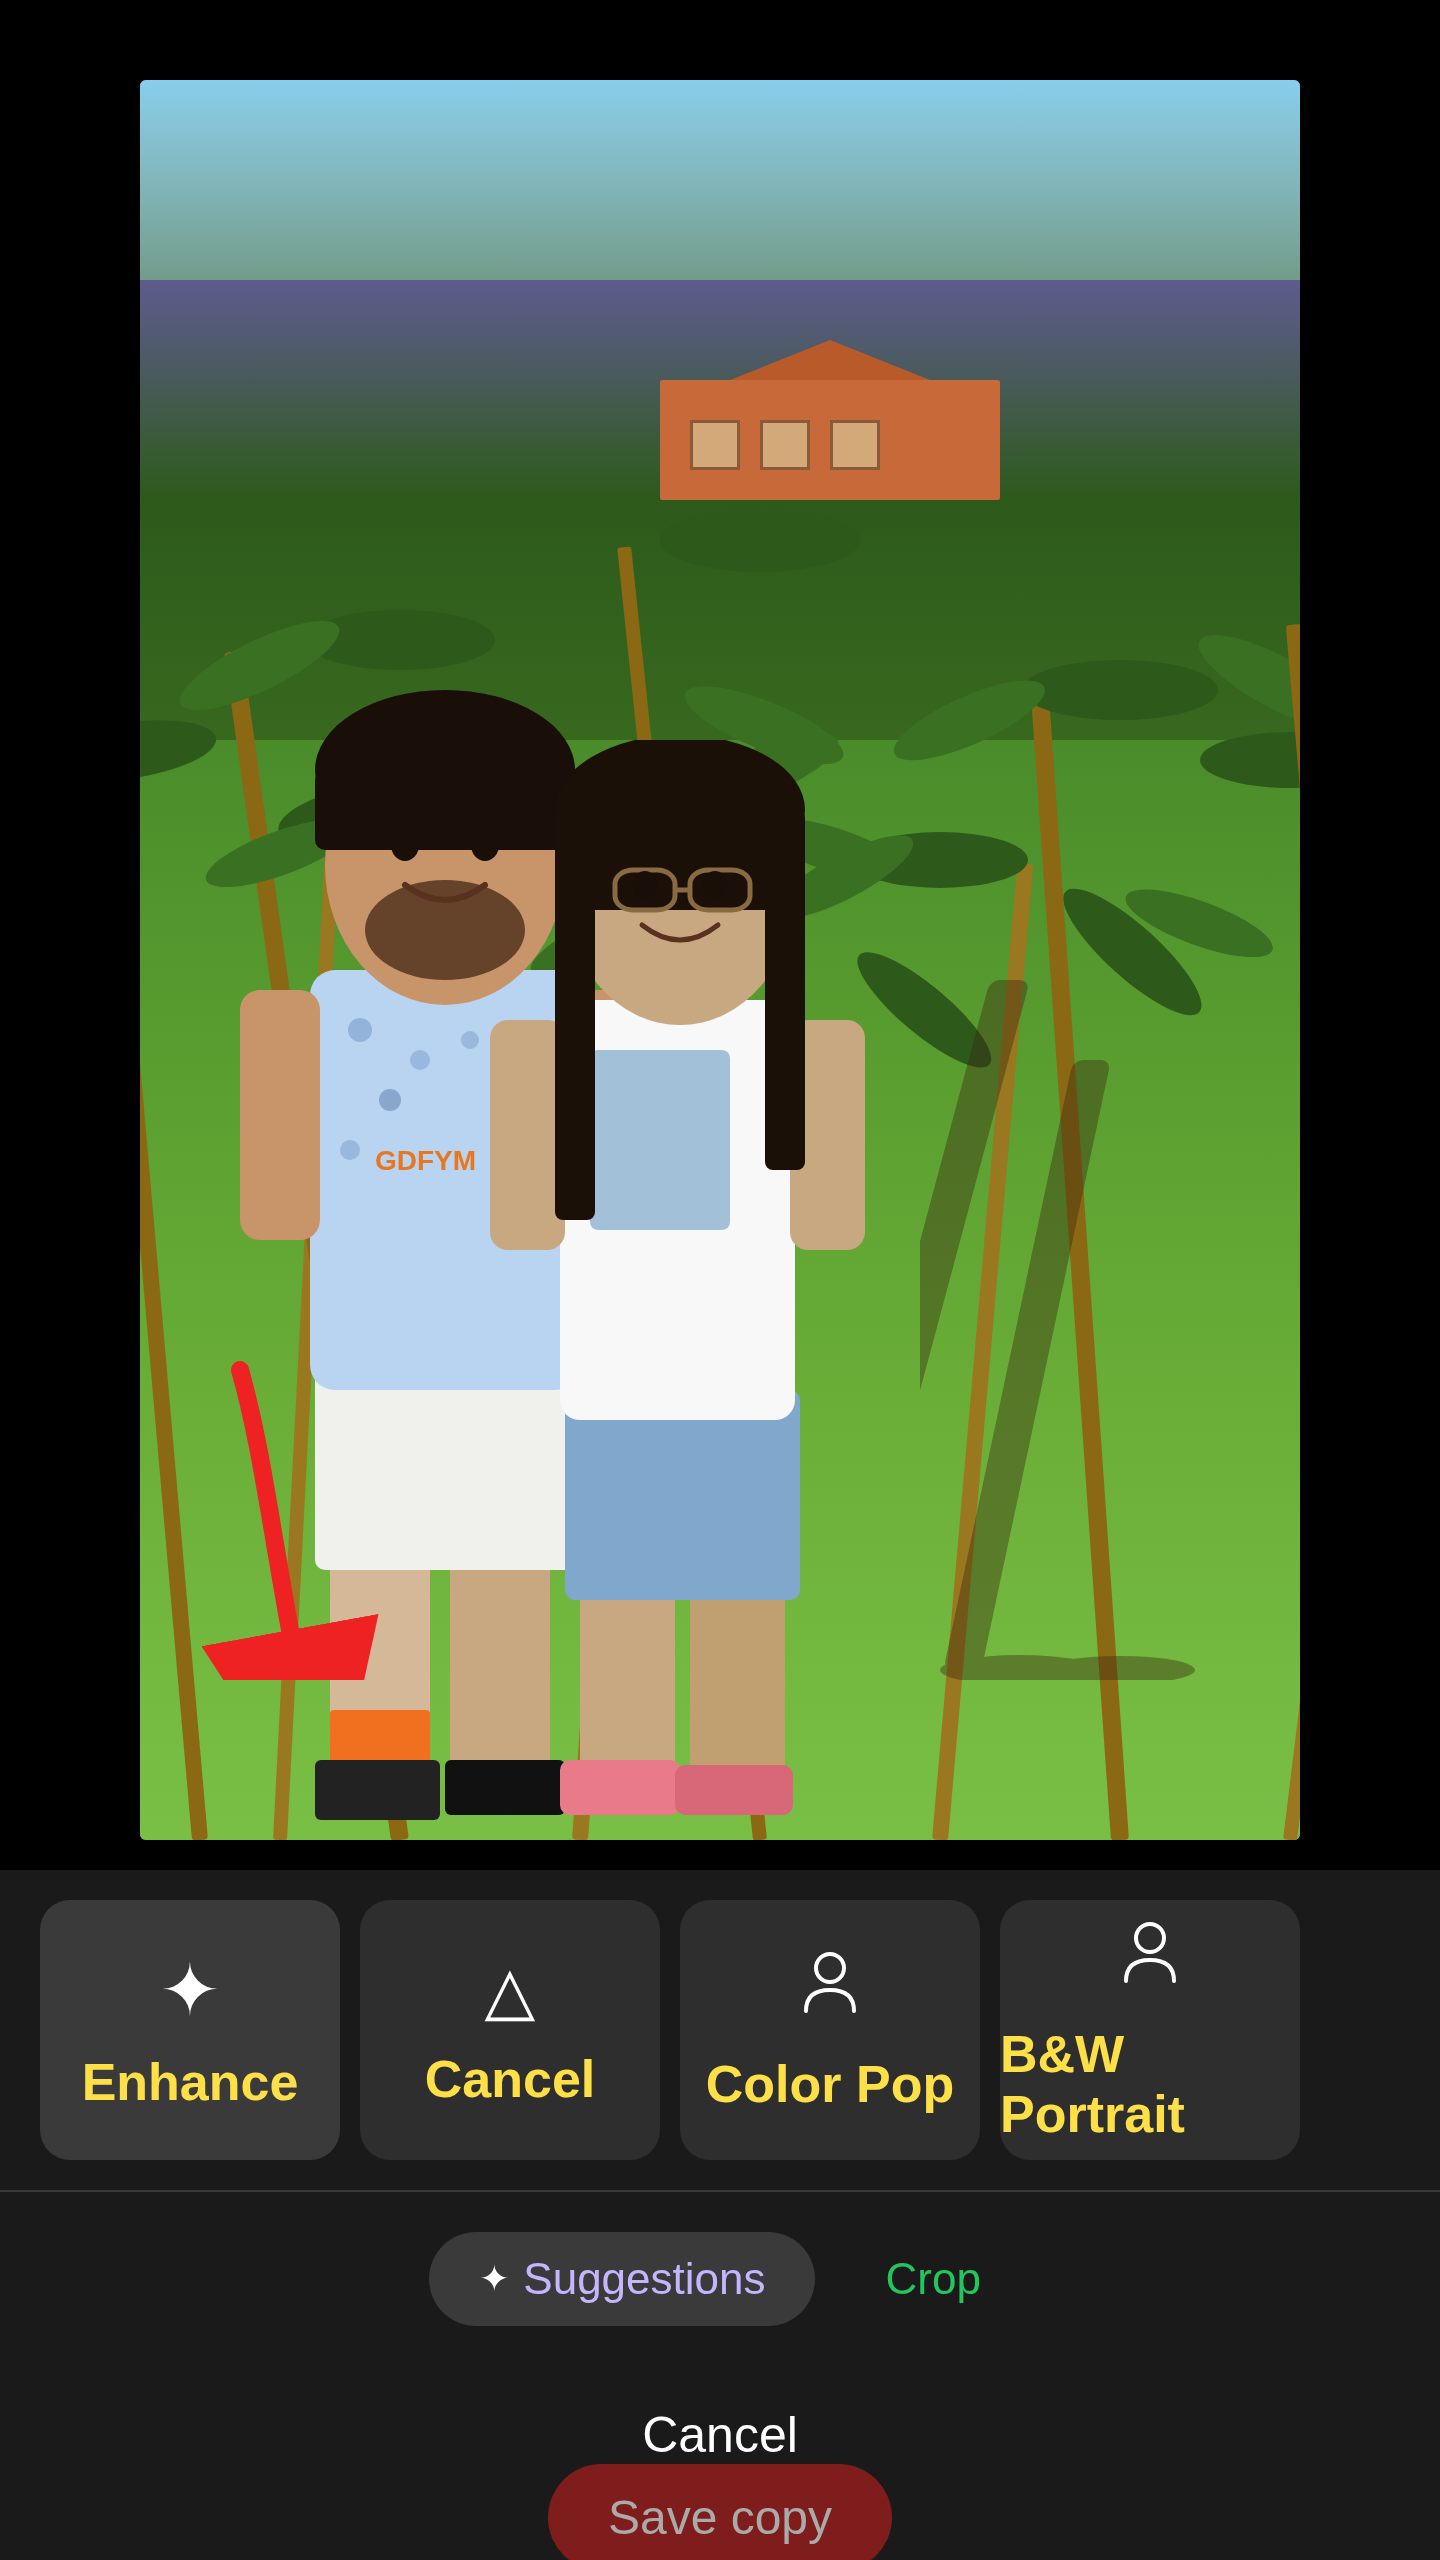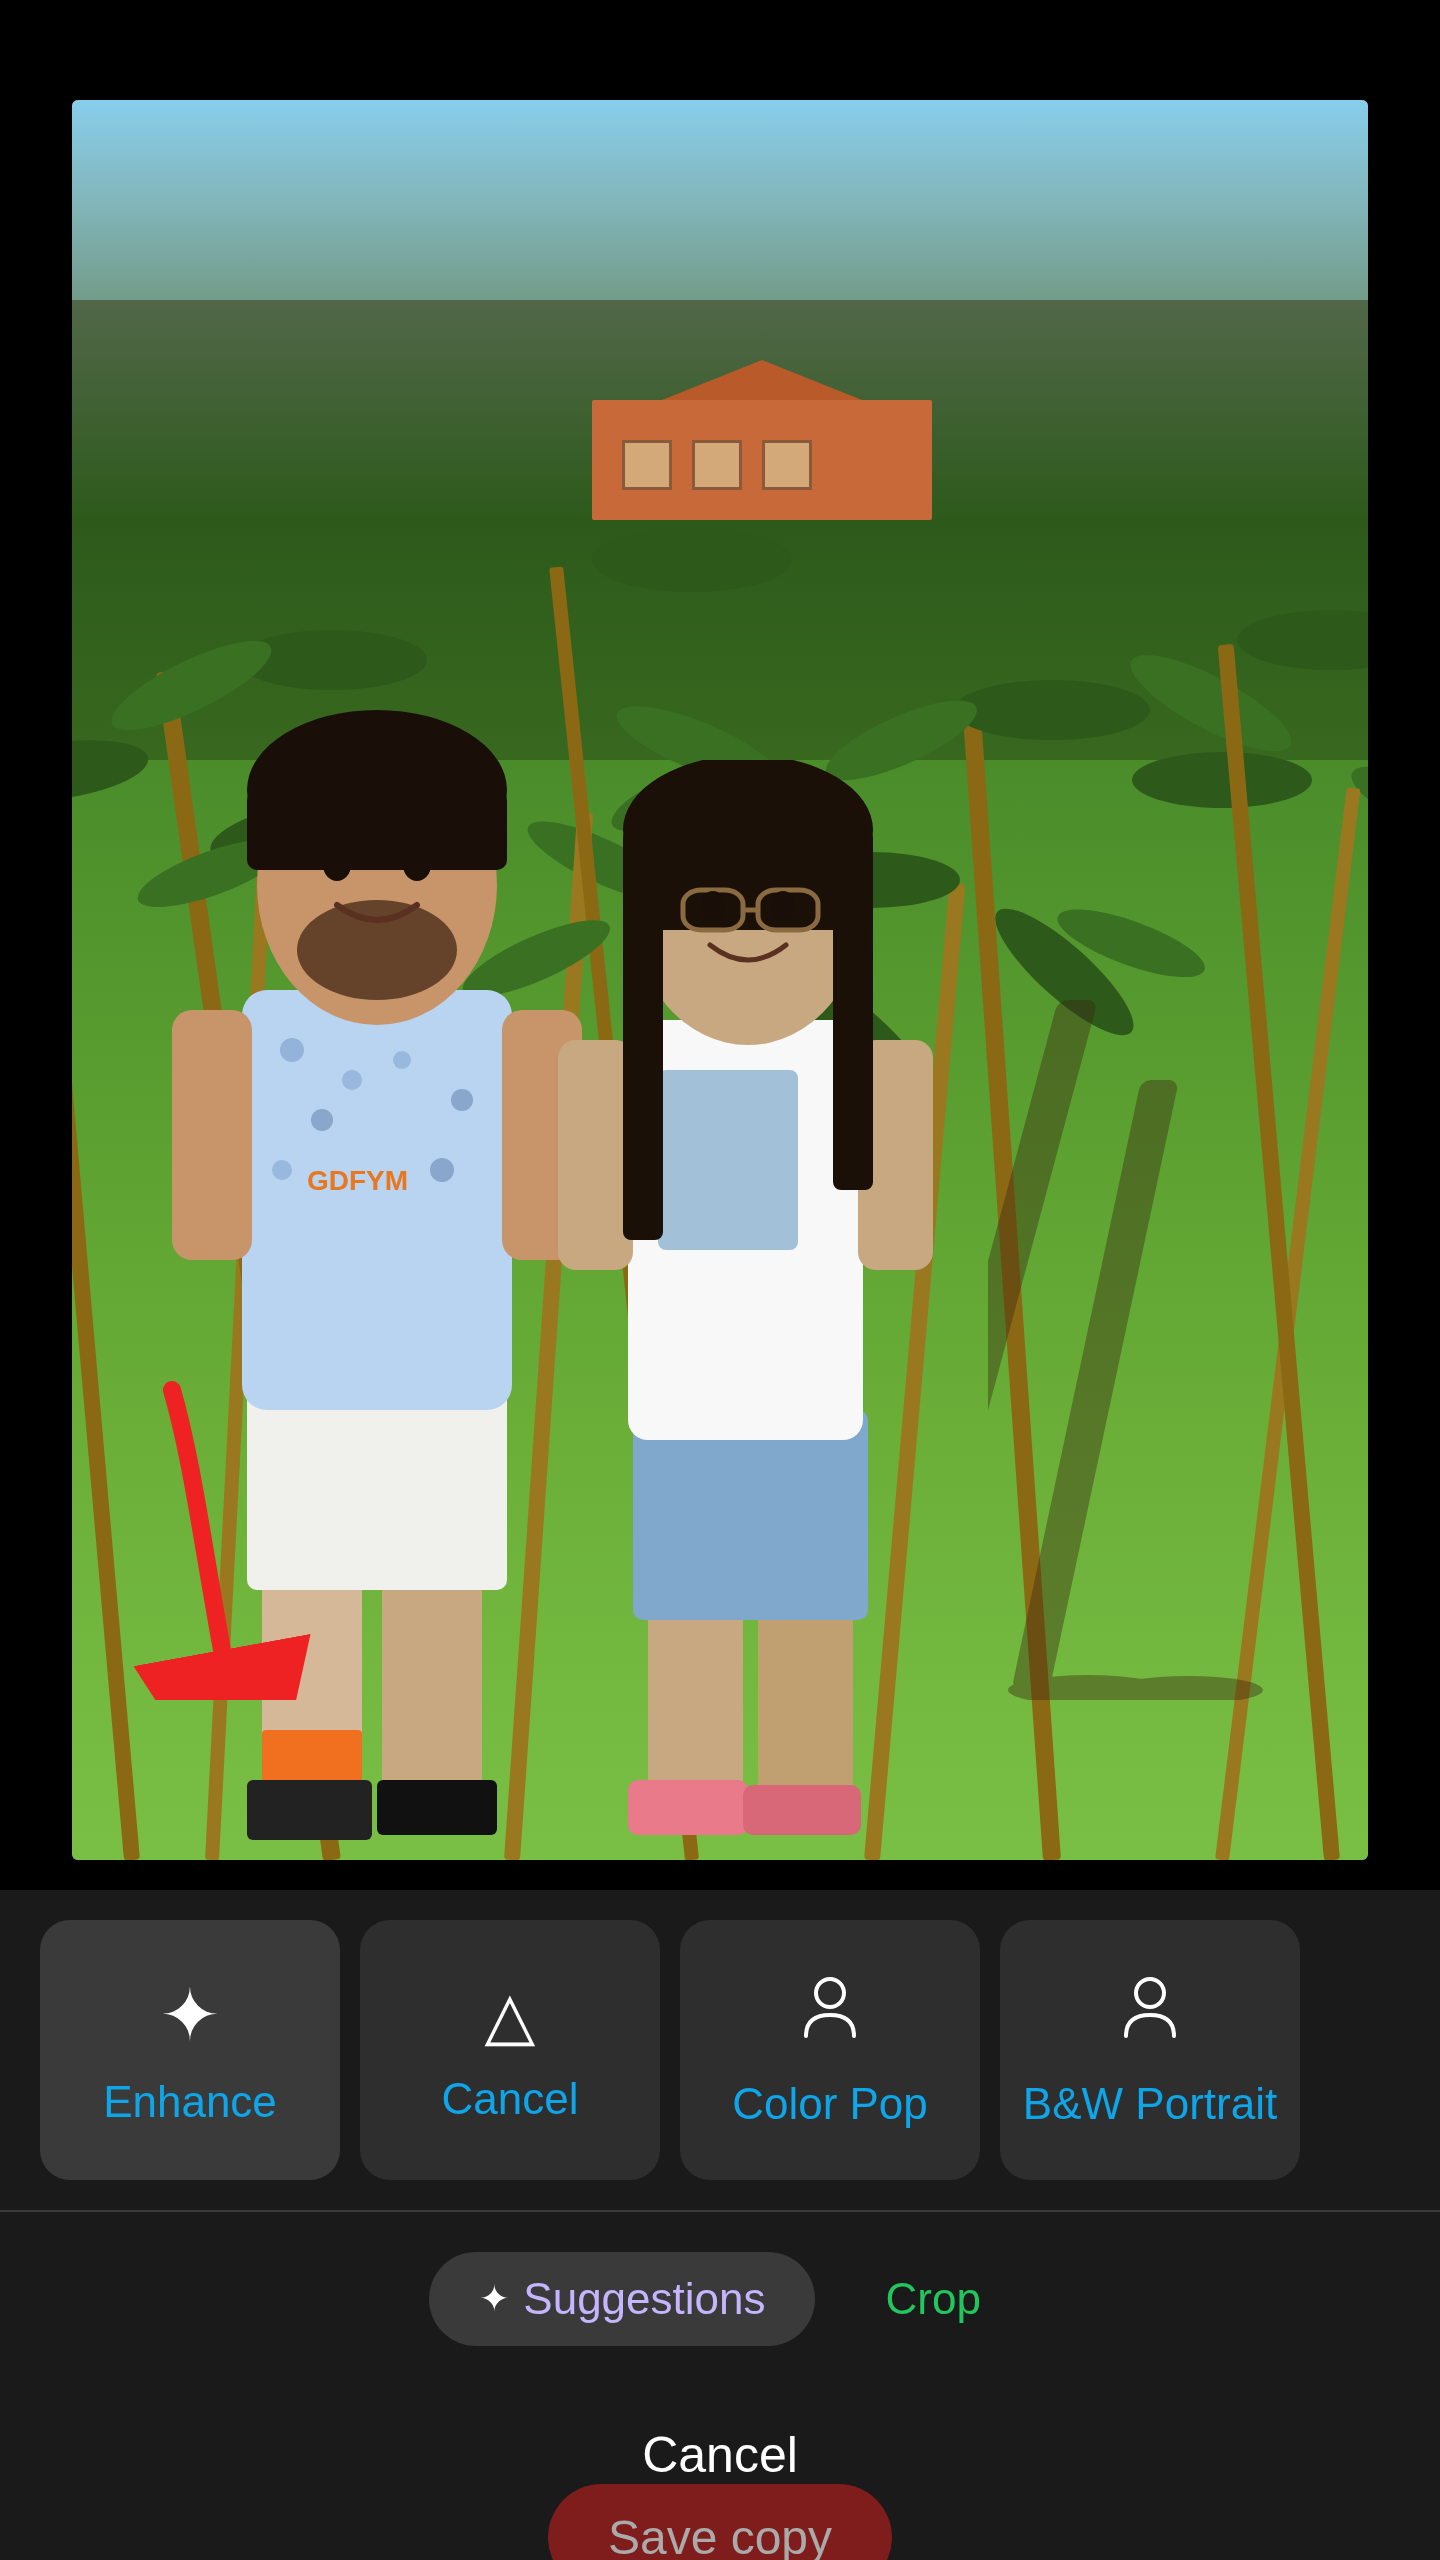--- a/index.html
+++ b/index.html
@@ -11,25 +11,25 @@
       font-family: -apple-system, BlinkMacSystemFont, 'Helvetica Neue', Arial, sans-serif;
       display: flex;
       flex-direction: column;
       align-items: center;
       position: relative;
       overflow: hidden;
     }
 
     
     .photo-container {
-      width: 1296px;
+      width: 1160px;
       height: 1760px;
-      margin-top: 100px;
+      margin-top: 80px;
       position: relative;
-      background: #737373;
+      background: #8b5cf6;
       overflow: hidden;
       border-radius: 6px;
     }
 
     
     .photo-sky {
       position: absolute;
       top: 0; left: 0; right: 0;
       height: 200px;
       background: linear-gradient(180deg, #87CEEB 0%, #b0d8f0 100%);
@@ -124,23 +124,23 @@
     .filter-btn:first-child {
       background: #3a3a3a;
     }
 
     .filter-icon {
       font-size: 72px;
       color: #fff;
     }
 
     .filter-label {
-      font-size: 44px;
-      color: #0ea5e9;
-      font-weight: 400;
+      font-size: 52px;
+      color: #fde047;
+      font-weight: 700;
     }
 
     
     .divider {
       width: 100%;
       height: 2px;
       background: #3a3a3a;
       margin: 30px 0;
     }
 

